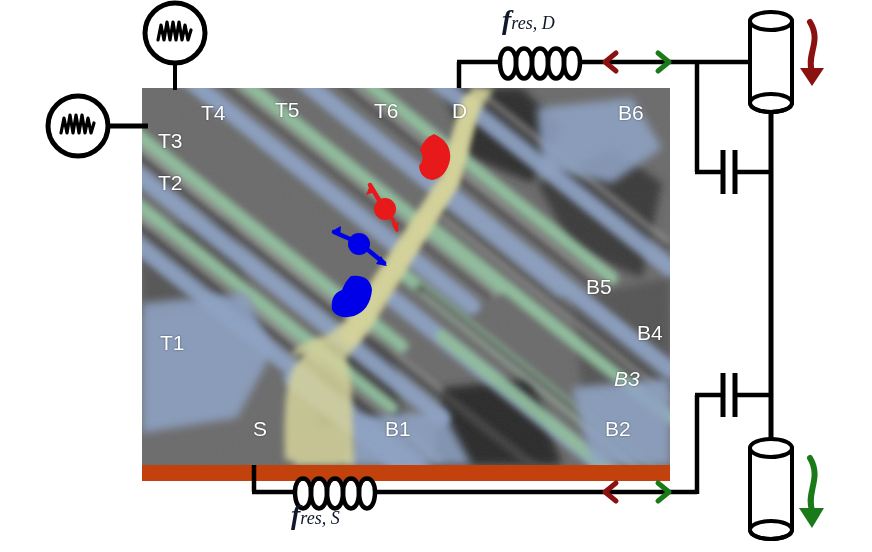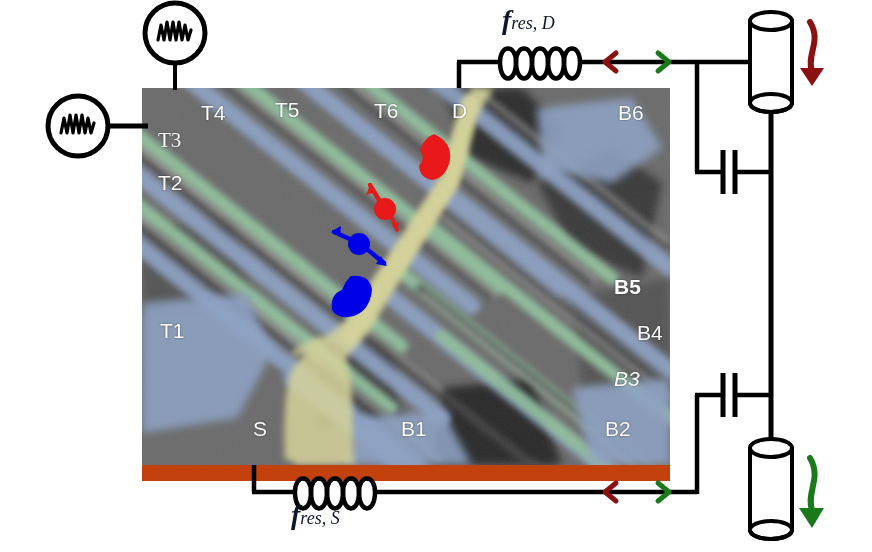--- a/index.html
+++ b/index.html
@@ -196,28 +196,28 @@
         </g>
       </g>
     </svg>
 
     <div id="gate-labels">
         <div class="gate-label" style="left: 59px; top: 14px;">T4</div>
         <div class="gate-label" style="left: 133px; top: 11px;">T5</div>
         <div class="gate-label" style="left: 232px; top: 12px;">T6</div>
         <div class="gate-label" style="left: 310px; top: 12px;">D</div>
         <div class="gate-label" style="left: 453px; top: 14px; margin-left: 23px;">B6</div>
-        <div class="gate-label" style="left: 16px; top: 42px; font-family: Liberation Serif, serif;">T3</div>
+        <div class="gate-label" style="left: 16px; top: 42px;">T3</div>
         <div class="gate-label" style="left: 16px; top: 84px;">T2</div>
-        <div class="gate-label" style="left: 472px; top: 188px; font-weight: bold;">B5</div>
-        <div class="gate-label" style="left: 18px; top: 232px;">T1</div>
+        <div class="gate-label" style="left: 444px; top: 188px;">B5</div>
+        <div class="gate-label" style="left: 18px; top: 244px;">T1</div>
         <div class="gate-label" style="left: 495px; top: 234px;">B4</div>
         <div class="gate-label" style="left: 472px; top: 280px; font-style: italic;">B3</div>
         <div class="gate-label" style="left: 111px; top: 330px;">S</div>
-        <div class="gate-label" style="left: 259px; top: 330px;">B1</div>
+        <div class="gate-label" style="left: 243px; top: 330px;">B1</div>
         <div class="gate-label" style="left: 463px; top: 330px;">B2</div>
       </div>
   </div>
 
   <svg id="circuit-svg" viewBox="0 0 872 552">
 
     <g>
       <line x1="175" y1="63" x2="175" y2="90" stroke="#000" stroke-width="4"></line>
       <circle cx="175" cy="33" r="30" fill="#ffffff" stroke="#000" stroke-width="5"></circle>
       <path d="M158,40 L161,25 L164,40 L167,22 L170,40 L173,22 L176,40 L179,22 L182,40 L185,25 L188,40 L191,30" fill="none" stroke="#000" stroke-width="3.2" stroke-linejoin="round" stroke-linecap="round"></path>

